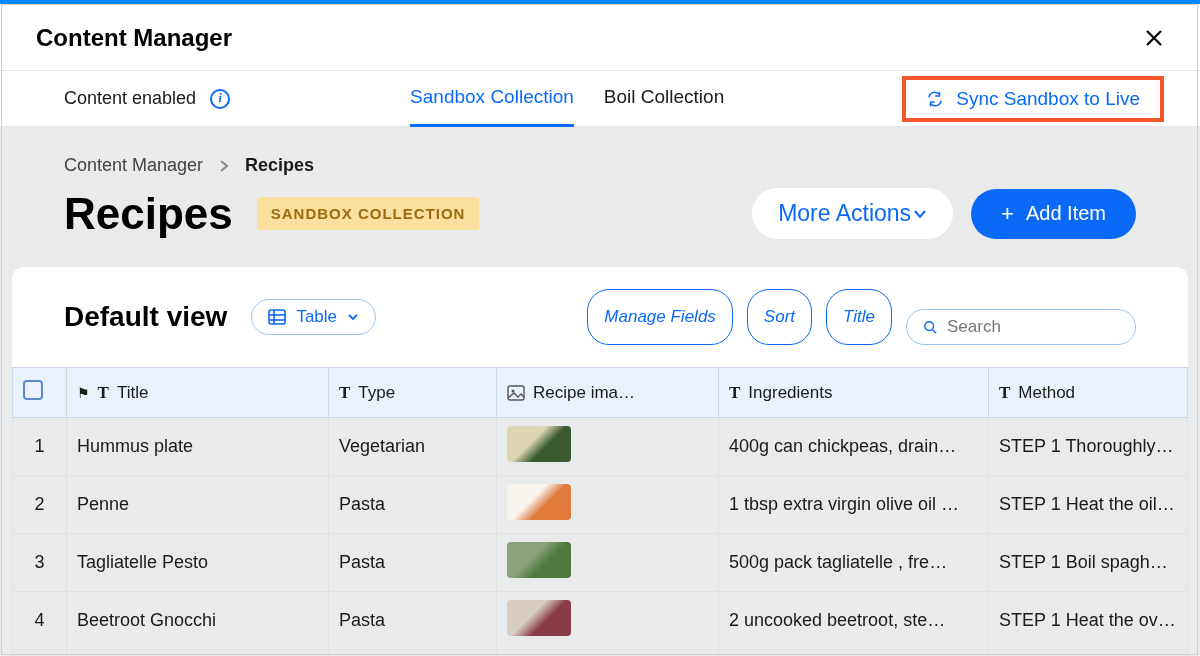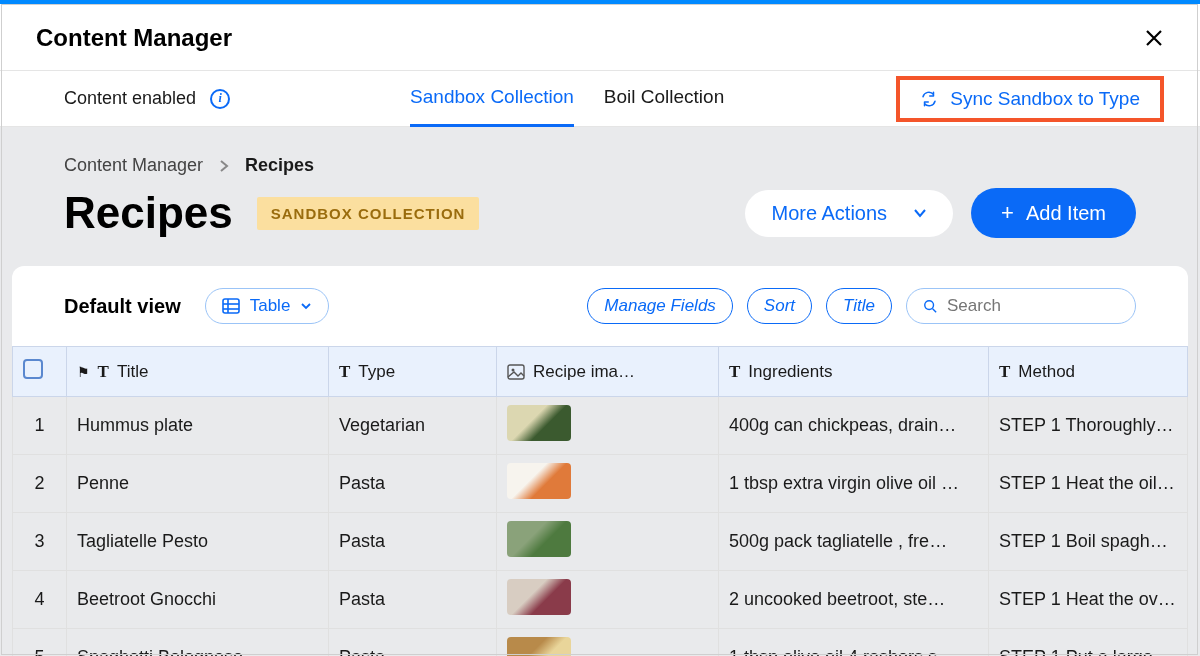--- a/index.html
+++ b/index.html
@@ -18,29 +18,29 @@
 .sync-wrap { margin-left: auto; border: 4px solid #f4552a; padding: 8px 20px; display: flex; align-items: center; }
 .sync-btn { display: flex; align-items: center; gap: 12px; color: #0a6af7; font-size: 19px; cursor: pointer; }
 .sync-icon { width: 18px; height: 18px; }
 .page-body { background: #e9eaec; padding: 28px 0 0 0; }
 .breadcrumb-row { display:flex; align-items:center; gap:16px; padding: 0 64px 8px 64px; font-size: 18px; color: #444; }
 .breadcrumb-current { font-weight: 600; color:#1a1a1a; }
 .title-row { display:flex; align-items:center; padding: 4px 64px 28px 64px; }
 .page-title { font-size: 44px; font-weight: 800; color:#000; margin-right: 24px; }
 .badge { background: #fbdf9f; color:#9a6c0d; font-size: 15px; font-weight: 700; letter-spacing: 1px; padding: 8px 14px; border-radius: 2px; }
 .title-spacer { flex:1; }
-.more-actions-btn { background:#fff; color:#0a6af7; font-size:20px; border:none; border-radius: 28px; padding: 12px 26px; display:flex; align-items:center; gap:26px; cursor:pointer; margin-right: 18px; }
+.more-actions-btn { background:#fff; color:#0a6af7; font-size:23px; border:none; border-radius: 28px; padding: 12px 26px; display:flex; align-items:center; gap:2px; cursor:pointer; margin-right: 18px; }
 .add-item-btn { background:#0a6af7; color:#fff; font-size:20px; border:none; border-radius: 28px; padding: 12px 30px; display:flex; align-items:center; gap:12px; cursor:pointer; }
 .plus-icon { font-size:22px; font-weight:400; }
 .card { background:#fff; margin: 0 12px; border-radius: 12px 12px 0 0; padding: 22px 52px 22px 52px; display:flex; align-items:center; gap: 24px; }
-.view-name { font-size:20px; font-weight:700; color:#000; }
+.view-name { font-size:28px; font-weight:700; color:#000; }
 .pill { border:1px solid #9bc4f7; color:#0a6af7; border-radius: 22px; padding: 7px 16px; display:flex; align-items:center; gap:10px; font-size:17px; cursor:pointer; }
 .pill.white { border:1px solid #0a6af7;font-style:italic; }
 .pill-group { display:flex; gap:14px; margin-left:auto; }
-.search-wrap { border:1px solid #9bc4f7; border-radius: 22px; padding: 7px 16px; display:flex; align-items:center; gap:10px; width:230px; }
+.search-wrap { border:1px solid #9bc4f7; border-radius: 22px; padding: 7px 16px; display:flex; align-items:center; gap:10px; width:230px;margin-top:20px; }
 .search-wrap input { border:none; outline:none; font-size:17px; color:#888; width:100%; background:transparent; }
 .table { width:100%; border-collapse: collapse; table-layout: fixed; }
 .table-wrap { margin: 0 12px; overflow:hidden; }
 .table th { background:#e9f1fd; border:1px solid #cbd6ea; text-align:left; padding: 12px 10px; font-size:17px; font-weight:500; color:#1a1a1a; height:50px; }
 .table td { border:1px solid #e0e0e0; padding: 8px 10px; font-size:18px; color:#1a1a1a; white-space:nowrap; overflow:hidden; text-overflow:ellipsis; height:48px; }
 .col-num { width:54px; text-align:center; }
 .col-title { width:262px; }
 .col-type { width:168px; }
 .col-img { width:222px; }
 .col-ing { width:270px; }
@@ -75,21 +75,21 @@
   </div>
   <div class="tabs-center">
     <div class="tab active">Sandbox Collection</div>
     <div class="tab">Boil Collection</div>
   </div>
   <div class="sync-wrap">
     <div class="sync-btn">
       <svg class="sync-icon" viewBox="0 0 24 24">
           <path d="M4 9 a8 8 0 0 1 14 -3 M20 15 a8 8 0 0 1 -14 3 M18 3 v5 h-5 M6 21 v-5 h5" stroke="#0a6af7" stroke-width="2" fill="none" stroke-linecap="round" stroke-linejoin="round"></path>
         </svg>
-      <span>Sync Sandbox to Type</span>
+      <span>Sync Sandbox to Live</span>
     </div>
   </div>
 </div>
 
 <div class="page-body">
   <div class="breadcrumb-row">
     <span>Content Manager</span>
     <span class="chev">
       <svg width="10" height="14" viewBox="0 0 10 14">
           <path d="M2 2 L8 7 L2 12" stroke="#888" stroke-width="2" fill="none"></path>

